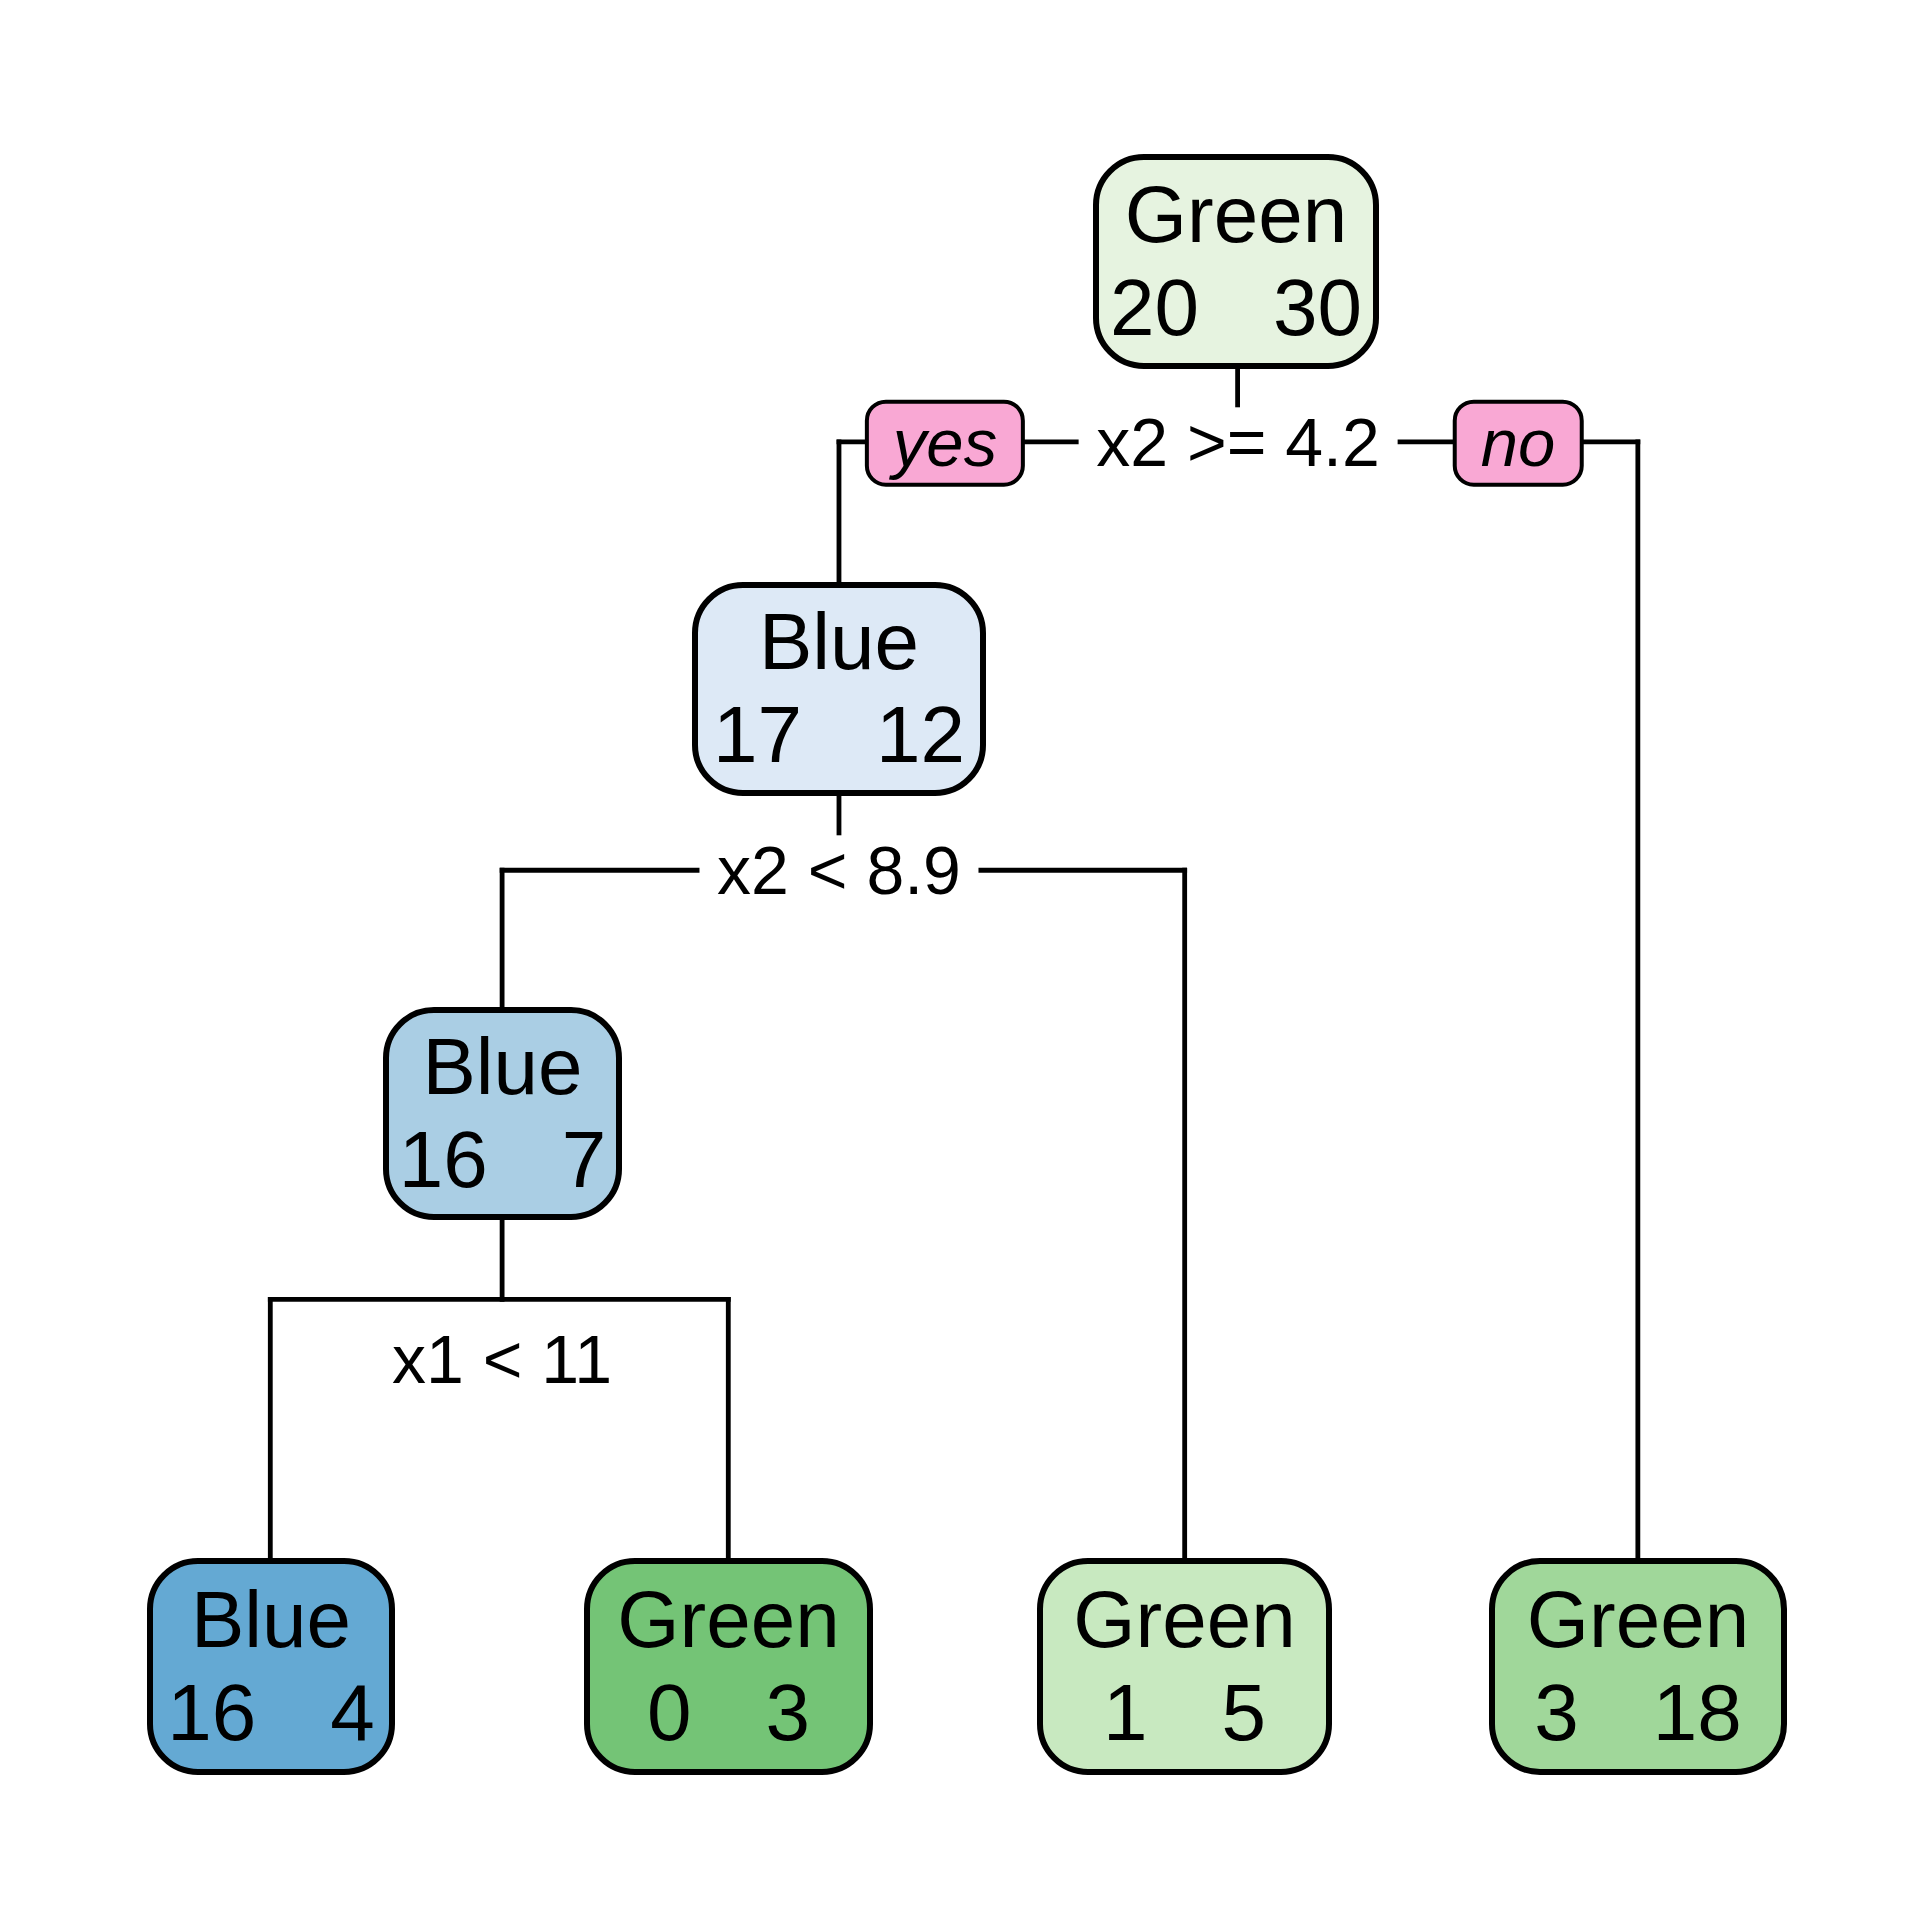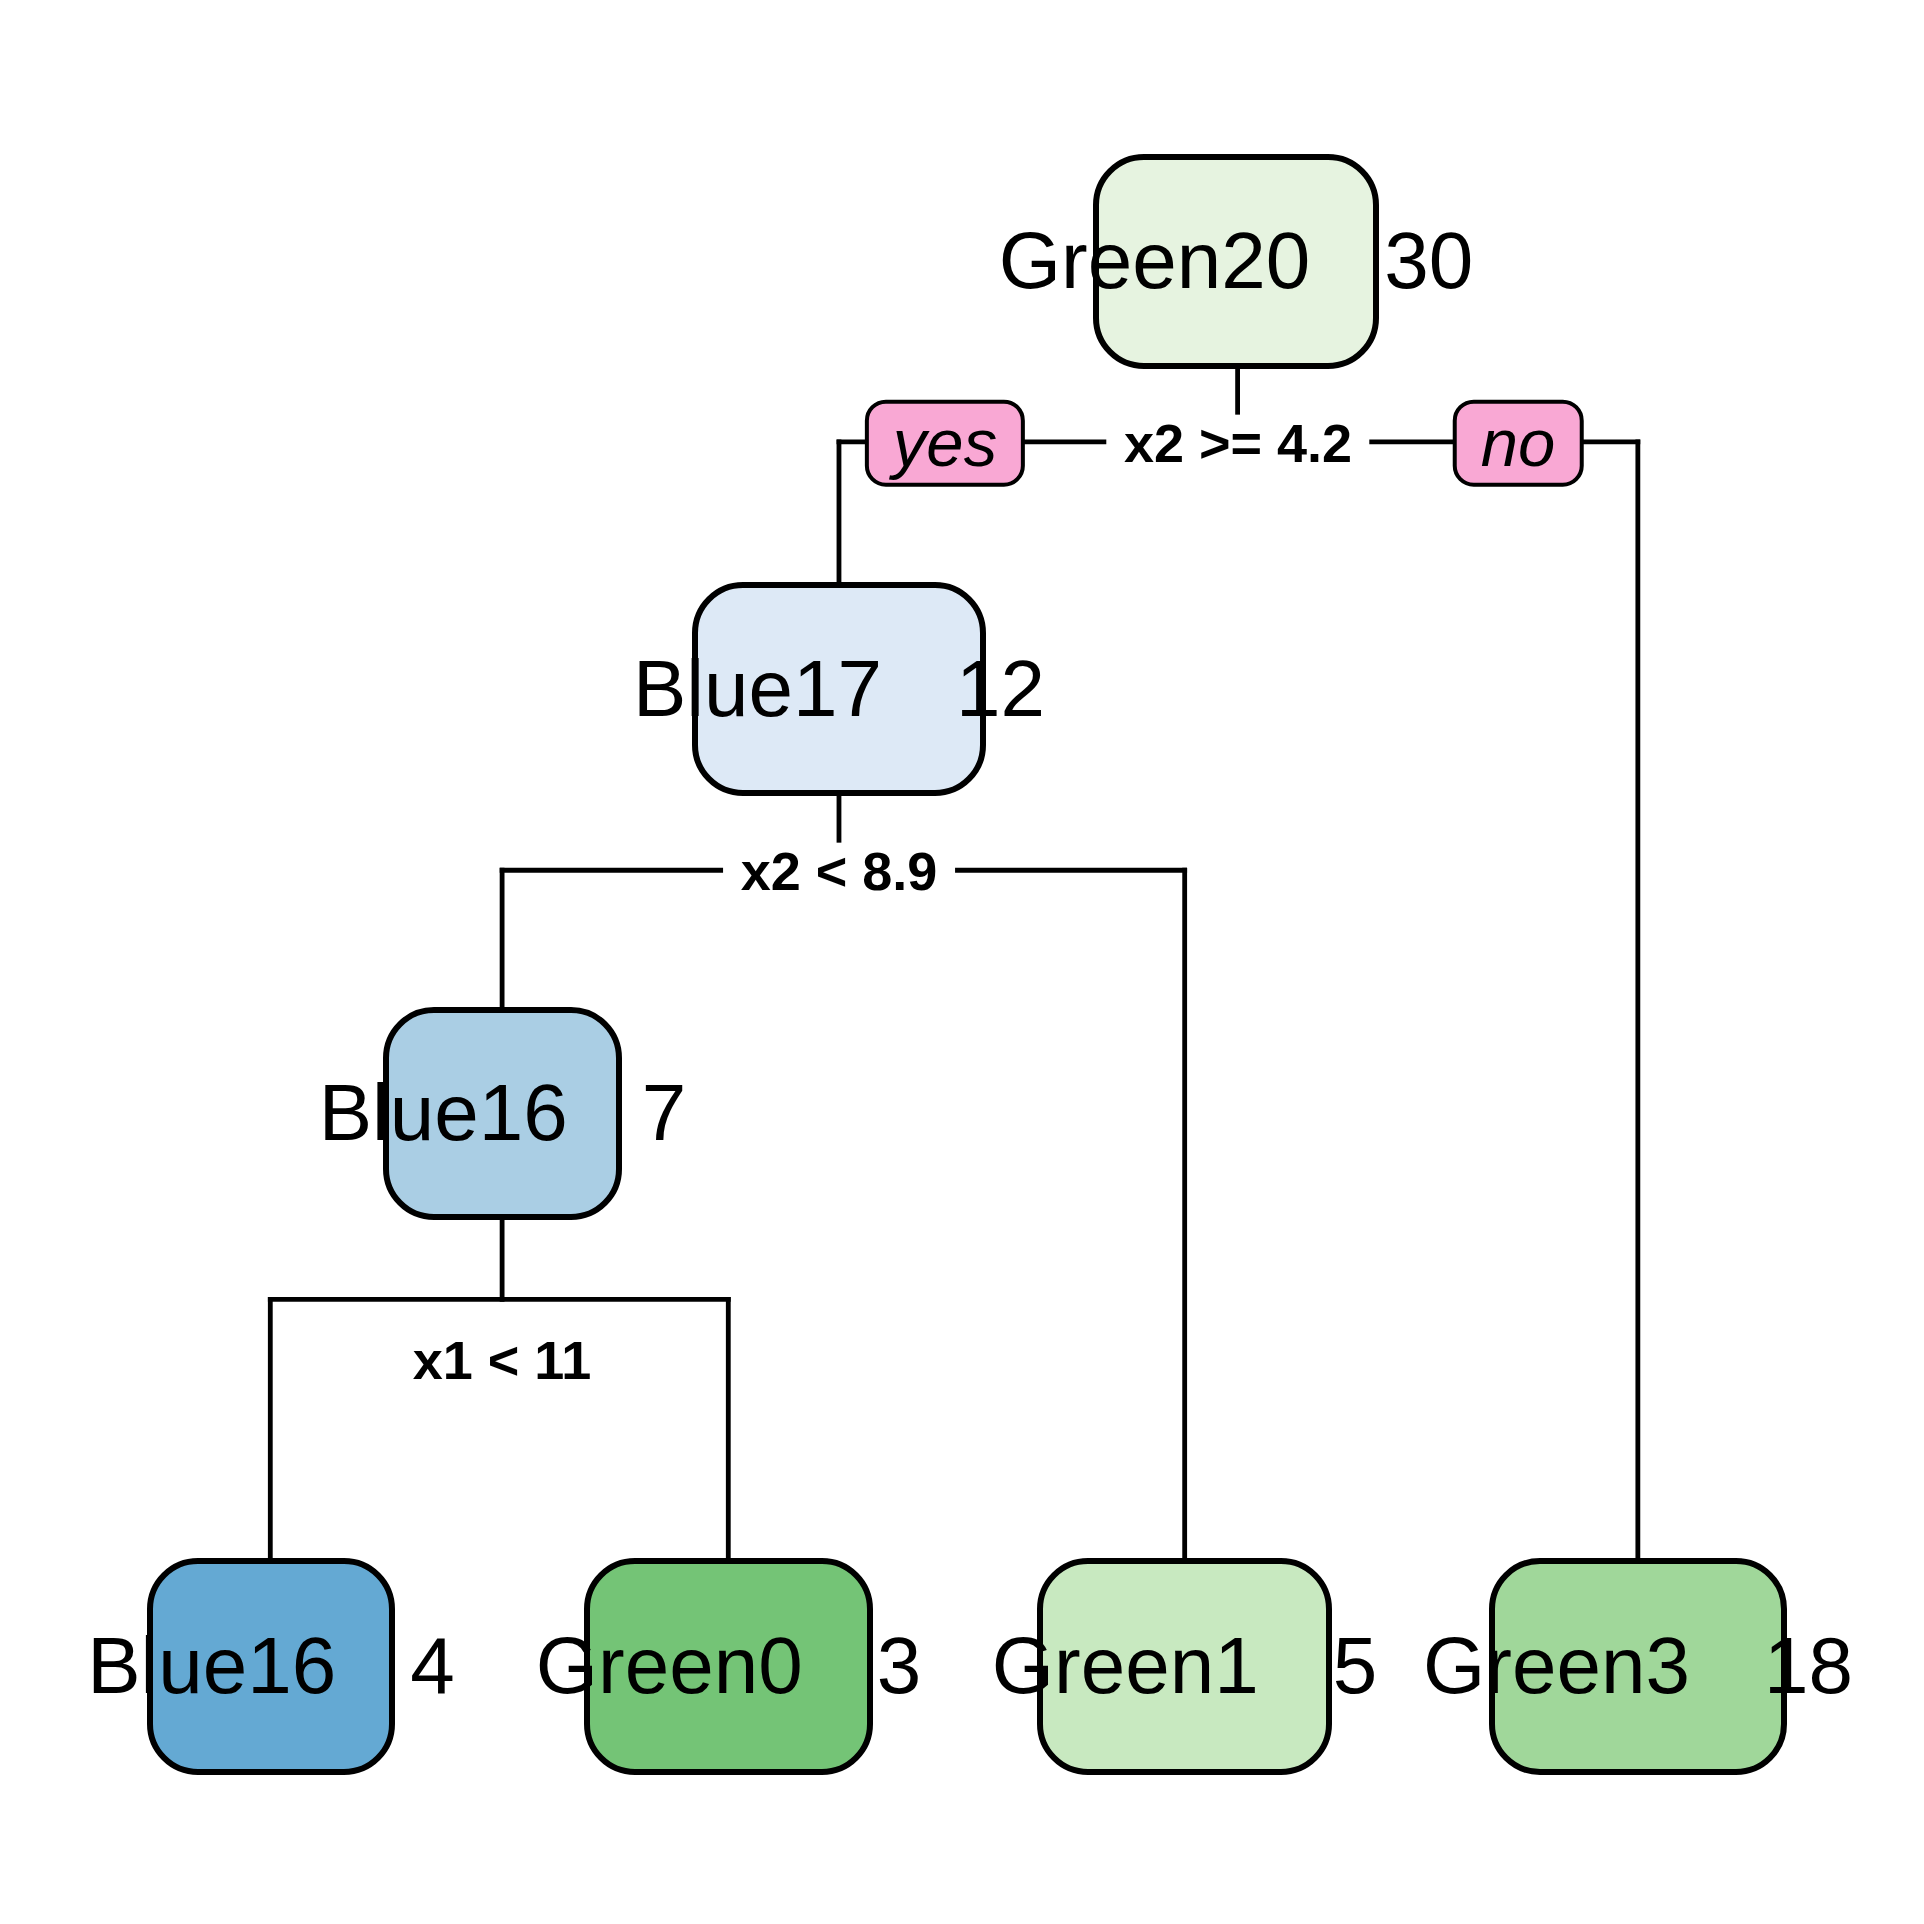--- a/index.html
+++ b/index.html
@@ -10,32 +10,32 @@
     font-family:"Liberation Sans", sans-serif;
     color:#000;
     overflow:hidden;
   }
   .edges{position:absolute;left:0;top:0;width:1925px;height:1925px;}
   .node{
     position:absolute;
     box-sizing:border-box;
     border:6.4px solid #000;
     border-radius:51px;
-    display:flex;flex-direction:row;
+    display:flex;flex-direction:column;
     align-items:center;justify-content:center;
     font-size:80px;line-height:1.16;
     text-align:center;
   }
   .node .counts{display:flex;gap:74px;}
   .split{
     position:absolute;
     transform:translate(-50%,-50%);
     background:#ffffff;
-    font-weight:bold;
-    font-size:54px;
+    font-weight:normal;
+    font-size:68px;
     padding:0 17.6px;
     white-space:nowrap;
     line-height:1.05;
   }
   .badge{
     position:absolute;
     transform:translate(-50%,-50%);
     box-sizing:border-box;
     background:#f9a8d4;
     border:4.8px solid #000;

